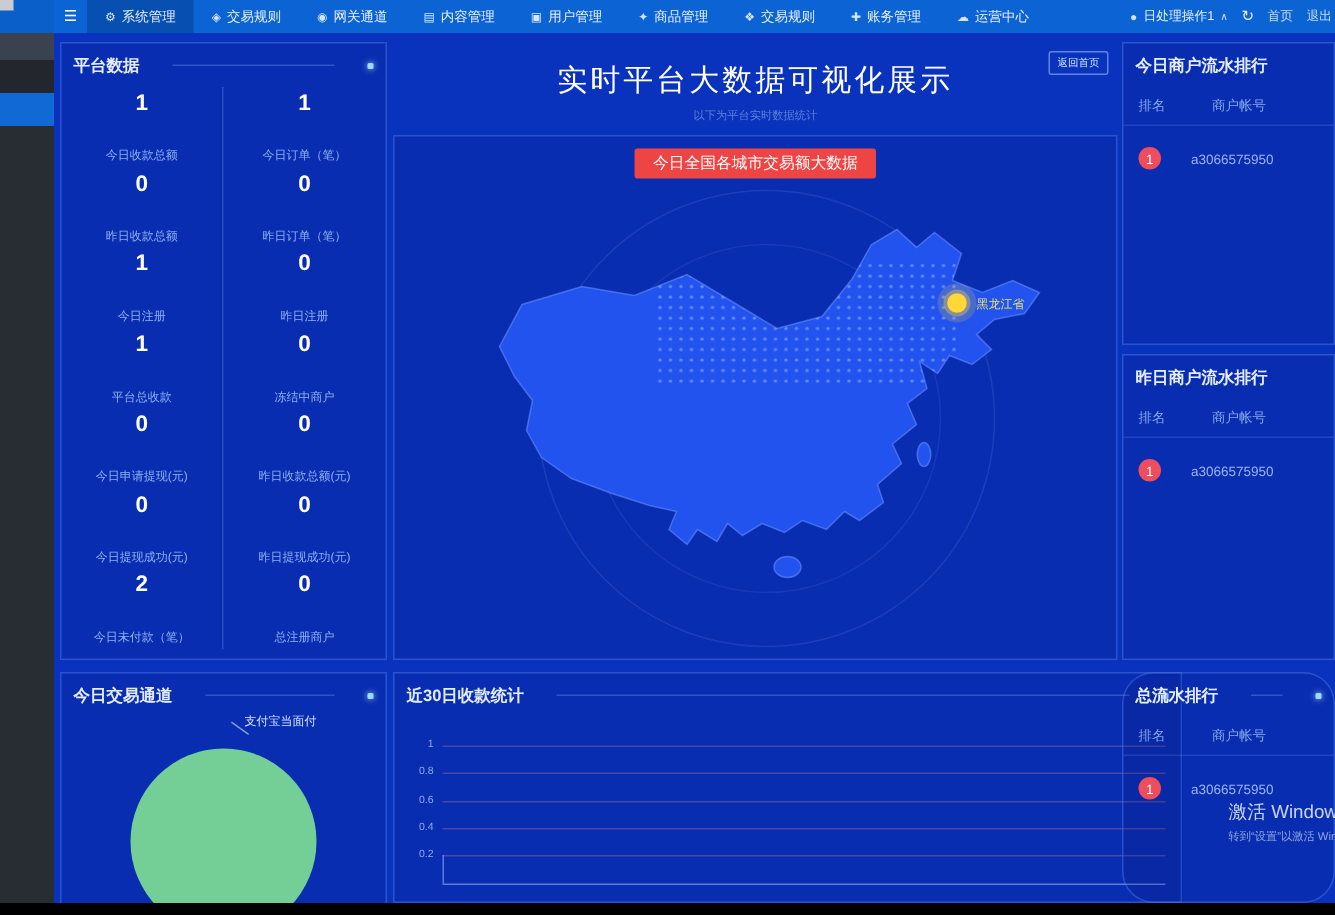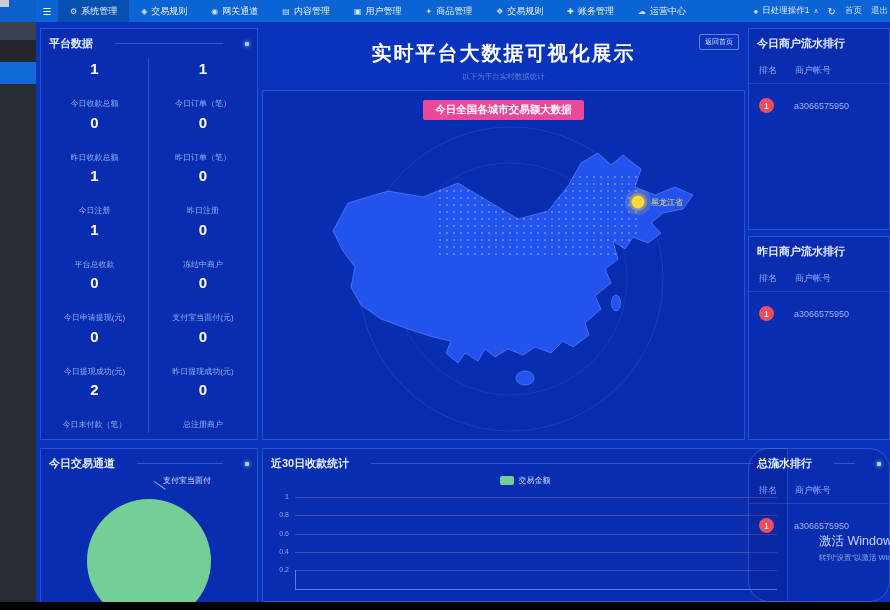--- a/index.html
+++ b/index.html
@@ -40,30 +40,30 @@
   
   .p-platform{left:40px;top:28px;width:218px;height:412px;}
   .stats-grid{display:grid;grid-template-columns:1fr 1fr;grid-auto-rows:53.5px;margin-top:2px;}
   .stat{display:flex;flex-direction:column;align-items:center;justify-content:center;}
   .stat.lcol{border-right:1px solid rgba(120,160,255,.3);}
   .stat-v{font-size:15px;font-weight:bold;color:#fff;}
   .stat-l{font-size:8px;color:#8fb0f4;margin-top:21px;white-space:nowrap;}
 
   
   .center-head{position:absolute;left:262px;top:28px;width:483px;height:58px;text-align:center;}
-  .big-title{margin-top:12px;font-size:20px;font-weight:bold;color:#fff;letter-spacing:2px;}
+  .big-title{margin-top:12px;font-size:20px;font-weight:normal;color:#fff;letter-spacing:2px;}
   .sub-title{margin-top:5px;font-size:7.5px;color:#5f7fd8;}
   .back-btn{position:absolute;right:6px;top:6px;font-size:7px;color:#cfe4ff;
     border:1px solid rgba(160,200,255,.55);padding:2px 5px;border-radius:2px;cursor:pointer;}
 
   
   .p-map{left:262px;top:90px;width:483px;height:350px;}
   .map-titlewrap{text-align:center;margin-top:8px;}
-  .map-pill{display:inline-block;background:#ec4899;padding:3px 12px;border-radius:2px;
-    font-size:10.5px;font-weight:bold;color:#fff;}
+  .map-pill{display:inline-block;background:#ef4444;padding:3px 12px;border-radius:2px;
+    font-size:10.5px;font-weight:normal;color:#fff;}
   .map-sub{text-align:center;font-size:7.5px;color:#6e8fe0;margin-top:3px;}
   .map-svg{position:absolute;left:0;top:0;width:483px;height:350px;}
 
   
   .p-pie{left:40px;top:448px;width:218px;height:166px;overflow:hidden;}
   .pie-label{position:absolute;left:122px;top:26px;font-size:8px;color:#d5e4ff;}
   .pie-line{position:absolute;left:112px;top:36px;width:14px;height:1px;background:rgba(213,228,255,.6);transform:rotate(35deg);}
   .pie-circle{position:absolute;left:46px;top:50px;width:124px;height:124px;border-radius:50%;background:#74cf96;}
   .pie-caption{position:absolute;left:0;right:0;bottom:2px;text-align:center;font-size:7px;color:rgba(200,220,255,.85);}
 
@@ -76,21 +76,21 @@
   .tick-label{position:absolute;left:0;top:-4px;width:20px;text-align:right;font-size:7px;color:#8fa8f0;}
   .grid-line{position:absolute;left:26px;right:0;top:0;height:1px;background:rgba(205,130,145,.32);}
   .t0{top:48px;} .t1{top:66px;} .t2{top:85px;} .t3{top:103px;} .t4{top:121px;}
   .x-axis{position:absolute;left:32px;right:10px;top:140px;height:1px;background:rgba(160,190,255,.55);}
   .y-axis{position:absolute;left:32px;top:121px;width:1px;height:19px;background:rgba(160,190,255,.55);}
 
   
   .p-rank1{left:748px;top:28px;width:142px;height:202px;}
   .p-rank2{left:748px;top:236px;width:142px;height:204px;}
   .p-rank3{left:748px;top:448px;width:142px;height:154px;border-radius:21px;}
-  .rank-cols{display:flex;gap:18px;padding:8px 10px 6px 10px;font-size:9px;color:#86a8f0;
+  .rank-cols{display:flex;gap:31px;padding:8px 10px 6px 10px;font-size:9px;color:#86a8f0;
     border-bottom:1px solid rgba(120,160,255,.2);}
   .rank-row{display:flex;align-items:center;gap:20px;padding:14px 10px;}
   .rank-badge{width:15px;height:15px;border-radius:50%;background:#ee4d5d;color:#fff;font-size:9px;
     display:flex;align-items:center;justify-content:center;}
   .rank-account{font-size:9px;color:#9cb4f4;cursor:pointer;}
 
   
   .watermark{position:absolute;left:70px;top:84px;white-space:nowrap;pointer-events:none;}
   .wm1{font-size:12.5px;color:rgba(230,240,255,.85);}
   .wm2{font-size:7.5px;color:rgba(230,240,255,.6);margin-top:3px;}
@@ -199,21 +199,21 @@
       <div class="stat">
           <div class="stat-v">0</div>
           <div class="stat-l">冻结中商户</div>
         </div>
       <div class="stat lcol">
           <div class="stat-v">0</div>
           <div class="stat-l">今日申请提现(元)</div>
         </div>
       <div class="stat">
           <div class="stat-v">0</div>
-          <div class="stat-l">支付宝当面付(元)</div>
+          <div class="stat-l">昨日收款总额(元)</div>
         </div>
       <div class="stat lcol">
           <div class="stat-v">0</div>
           <div class="stat-l">今日提现成功(元)</div>
         </div>
       <div class="stat">
           <div class="stat-v">0</div>
           <div class="stat-l">昨日提现成功(元)</div>
         </div>
       <div class="stat lcol">
@@ -270,24 +270,20 @@
     <div class="pie-circle"></div>
     <div class="pie-caption">支付宝当面付(100%)</div>
   </div>
 
   <div class="panel p-line">
     <div class="panel-head">
       <span class="panel-title">近30日收款统计</span>
       <span class="head-line"></span>
       <span class="head-dot"></span>
     </div>
-    <div class="legend">
-      <span class="legend-swatch"></span>
-      <span class="legend-label">交易金额</span>
-    </div>
     <div class="tick t0">
         <span class="tick-label">1</span>
         <span class="grid-line"></span>
       </div>
     <div class="tick t1">
         <span class="tick-label">0.8</span>
         <span class="grid-line"></span>
       </div>
     <div class="tick t2">
         <span class="tick-label">0.6</span>

